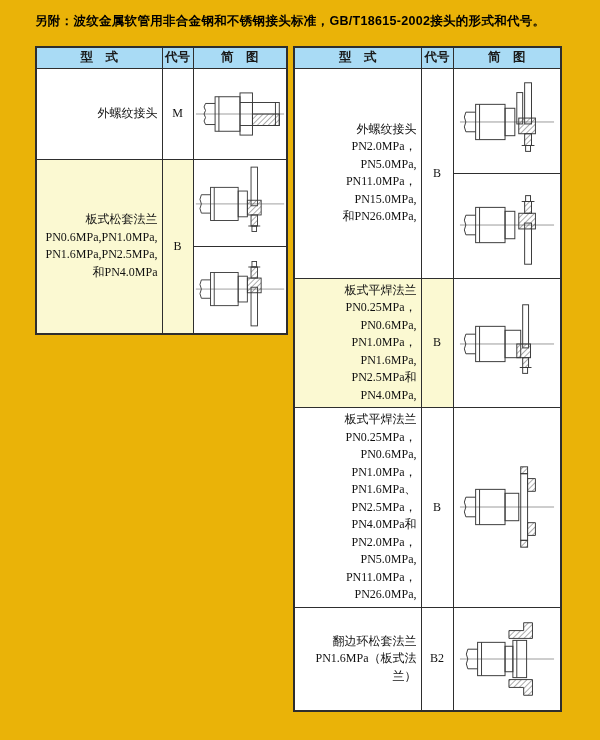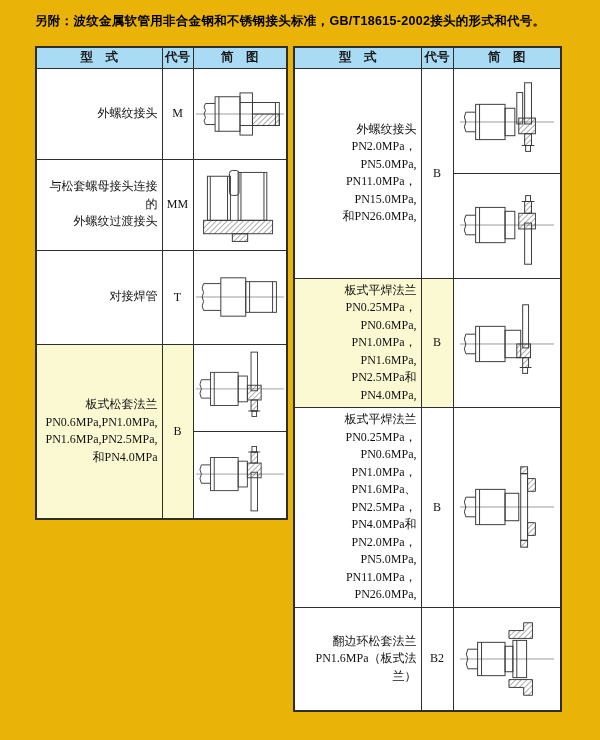--- a/index.html
+++ b/index.html
@@ -70,54 +70,22 @@
           <line class="d" x1="48" y1="24" x2="61" y2="24"></line>
           <line class="d" x1="48" y1="48" x2="61" y2="48"></line>
           <rect class="d" x="61" y="24" width="28" height="24"></rect>
           <rect class="dh" x="61" y="36" width="28" height="12"></rect>
           <line class="d" x1="85" y1="24" x2="85" y2="48"></line>
         </svg>
       </td>
     </tr>
 
 
-    <tr style="height:91px">
-      <td class="type">与松套螺母接头连接的
-外螺纹过渡接头</td>
-      <td class="code">MM</td>
-      <td class="sketch">
-        <svg width="92" height="78" viewBox="0 0 96 80">
-          <rect class="d" x="14" y="10" width="24" height="46"></rect>
-          <line class="d" x1="17" y1="10" x2="17" y2="56"></line>
-          <line class="d" x1="35" y1="10" x2="35" y2="56"></line>
-          <rect class="d" x="46" y="6" width="30" height="50"></rect>
-          <line class="d" x1="49" y1="6" x2="49" y2="56"></line>
-          <line class="d" x1="73" y1="6" x2="73" y2="56"></line>
-          <rect class="d" x="37" y="4" width="10" height="26" rx="3"></rect>
-          <rect class="dh" x="10" y="56" width="72" height="14"></rect>
-          <rect class="dh" x="40" y="70" width="16" height="8"></rect>
-        </svg>
-      </td>
-    </tr>
-
-
-    <tr style="height:94px">
-      <td class="type">对接焊管</td>
-      <td class="code">T</td>
-      <td class="sketch">
-        <svg width="92" height="72" viewBox="0 0 96 72">
-          <line class="cl" x1="2" y1="36" x2="94" y2="36"></line>
-          <path class="d" d="M10,22 q-3,4.7 0,9.3 q-3,4.7 0,9.4 q-3,4.6 0,9.3 M10,22 H28 M10,50 H28"></path>
-          <rect class="d" x="28" y="16" width="26" height="40"></rect>
-          <rect class="d" x="54" y="20" width="32" height="32"></rect>
-          <line class="d" x1="58" y1="20" x2="58" y2="52"></line>
-          <line class="d" x1="82" y1="20" x2="82" y2="52"></line>
-        </svg>
-      </td>
-    </tr>
+
+
 
     <tr class="hl">
       <td class="type">板式松套法兰
 PN0.6MPa,PN1.0MPa,
 PN1.6MPa,PN2.5MPa,
 和PN4.0MPa</td>
       <td class="code">B</td>
       <td class="sketch">
         <div class="split ls-split">
           <div class="half">

